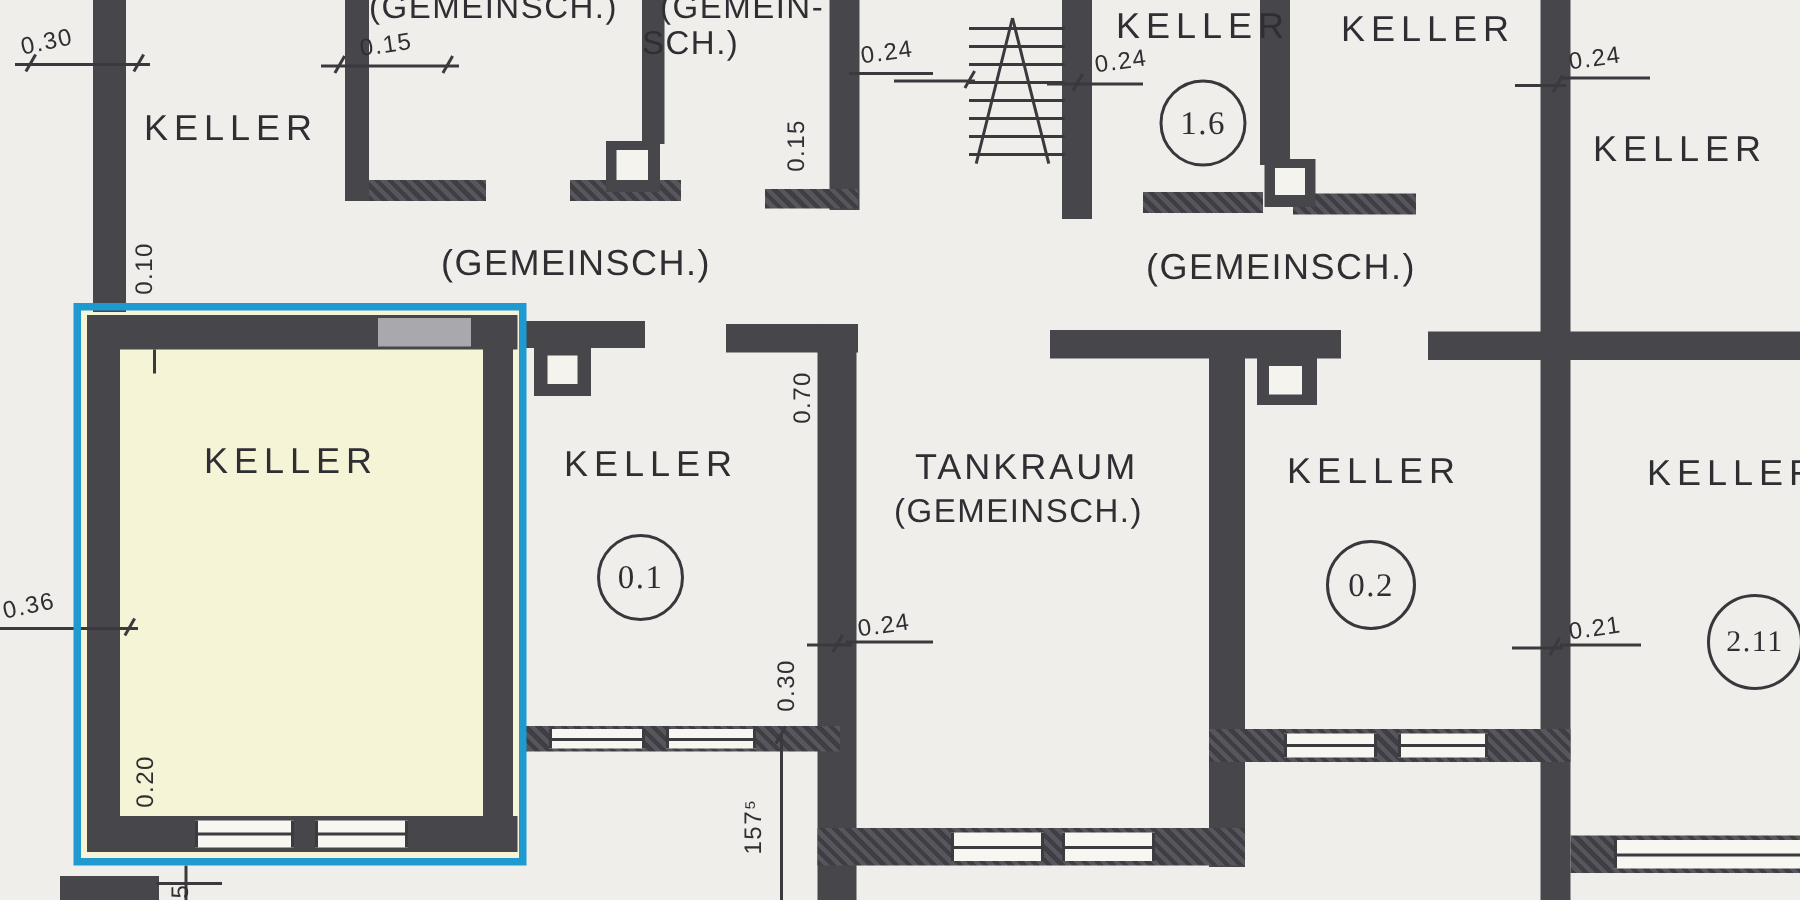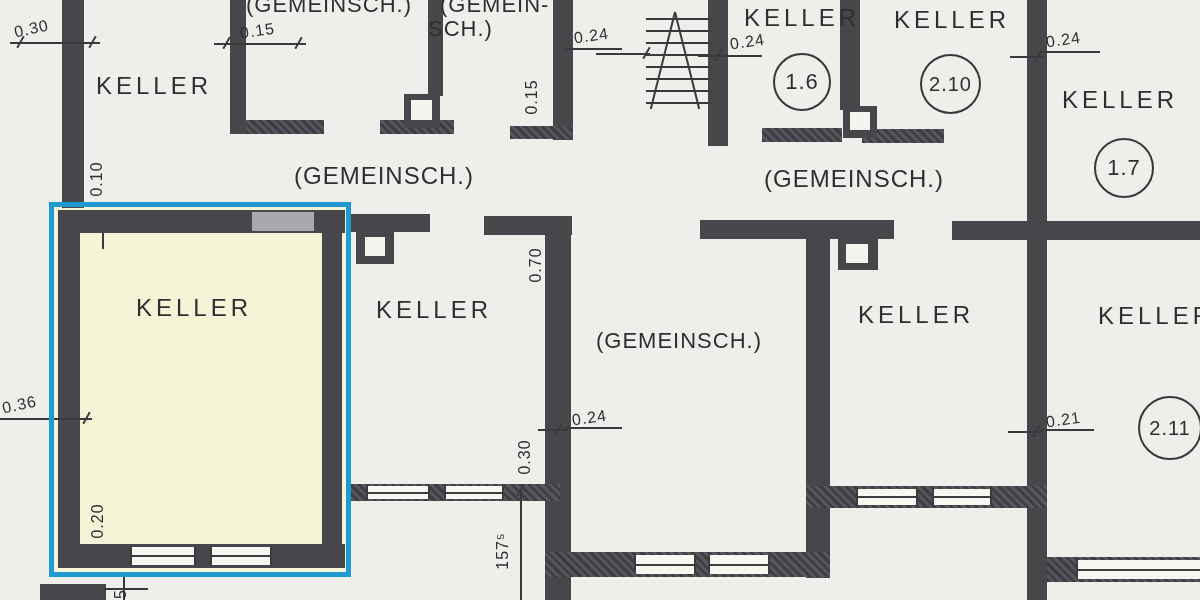--- a/index.html
+++ b/index.html
@@ -26,21 +26,21 @@
   
   .lbl{position:absolute;color:#2f2e33;white-space:nowrap;z-index:5;}
   .keller{font-size:24px;letter-spacing:4px;}
   .gem{font-size:22px;letter-spacing:1px;}
   .dim{font-size:16px;letter-spacing:1px;z-index:5;}
   .r8{transform:rotate(-8deg);}
   .r12{transform:rotate(-12deg);}
   .v{transform:rotate(-90deg);text-align:center;}
   .circle{position:absolute;border:2.5px solid #38373c;border-radius:50%;
           display:flex;align-items:center;justify-content:center;
-          font-size:22px;letter-spacing:1px;color:#2f2e33;z-index:5;}
+          font-size:22px;letter-spacing:1px;color:#2f2e33;z-index:5;font-family:Liberation Serif, serif;}
   
   #hl-fill{position:absolute;left:54px;top:207px;width:292px;height:366px;
            background:#f6f4d6;z-index:1;}
   #hl-box{position:absolute;left:49px;top:202px;width:302px;height:375px;
           border:5px solid #1f9ad0;box-sizing:border-box;z-index:6;}
   
   .wl{position:absolute;background:#a9a8ad;z-index:3;}
   
   .step{position:absolute;height:2px;background:#3a393d;z-index:2;}
   .diag{position:absolute;width:2px;background:#3a393d;transform-origin:top center;z-index:2;}
@@ -164,32 +164,33 @@
   <div class="dl" style="left:104px;top:588px;width:44px;height:2px"></div>
   <div class="dl" style="left:123px;top:577px;width:2px;height:23px"></div>
   <div class="dl" style="left:102px;top:233px;width:2px;height:16px"></div>
 
   <div class="lbl keller" style="left:96px;top:72px">KELLER</div>
 
   <div class="lbl keller" style="left:744px;top:4px">KELLER</div>
   <div class="circle" style="left:773px;top:53px;width:54px;height:54px">1.6</div>
 
   <div class="lbl keller" style="left:894px;top:6px">KELLER</div>
-  <div class="circle" style="left:920px;top:54px;width:57px;height:56px;font-size:20px">2.10</div>
 
   <div class="lbl keller" style="left:1062px;top:86px">KELLER</div>
-  <div class="circle" style="left:1094px;top:138px;width:56px;height:56px">1.7</div>
 
   <div class="lbl keller" style="left:136px;top:294px">KELLER</div>
 
   <div class="lbl keller" style="left:376px;top:296px">KELLER</div>
-
+  <div class="circle" style="left:398px;top:356px;width:54px;height:54px">0.1</div>
+
+  <div class="lbl keller" style="left:610px;top:298px;letter-spacing:2px">TANKRAUM</div>
   <div class="lbl gem" style="left:596px;top:328px">(GEMEINSCH.)</div>
 
   <div class="lbl keller" style="left:858px;top:301px">KELLER</div>
+  <div class="circle" style="left:884px;top:360px;width:56px;height:56px">0.2</div>
 
   <div class="lbl keller" style="left:1098px;top:302px">KELLER</div>
   <div class="circle" style="left:1138px;top:396px;width:60px;height:60px;font-size:20px">2.11</div>
 
   <div class="lbl gem" style="left:246px;top:-8px">(GEMEINSCH.)</div>
   <div class="lbl gem" style="left:440px;top:-8px">(GEMEIN-</div>
   <div class="lbl gem" style="left:428px;top:16px">SCH.)</div>
   <div class="lbl gem" style="left:294px;top:162px;font-size:24px">(GEMEINSCH.)</div>
   <div class="lbl gem" style="left:764px;top:165px;font-size:24px">(GEMEINSCH.)</div>
 

